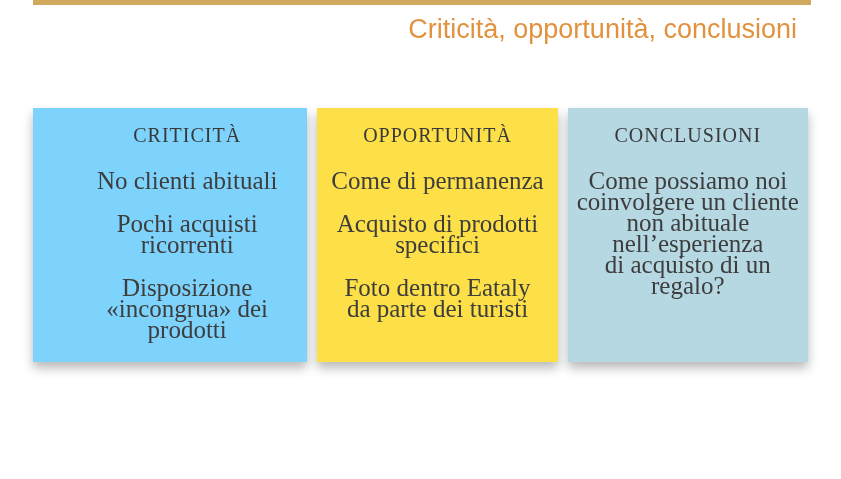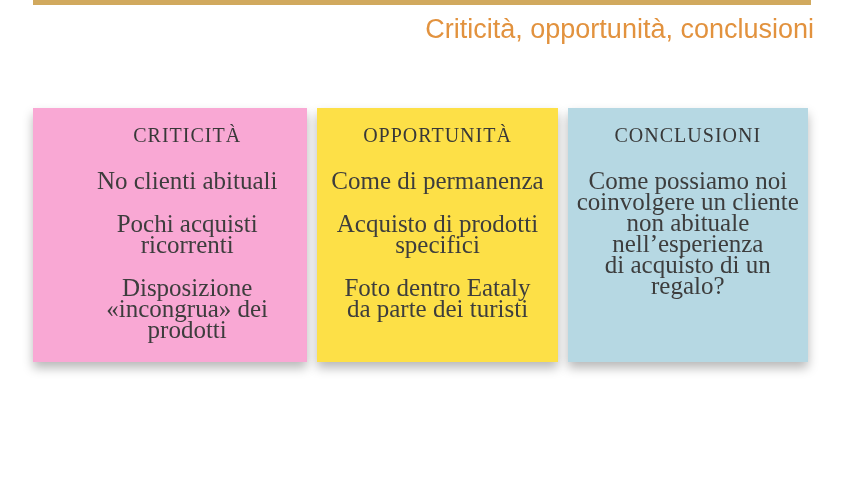--- a/index.html
+++ b/index.html
@@ -18,21 +18,21 @@
     left: 33px;
     top: 0;
     width: 778px;
     height: 5px;
     background: #d1a95e; 
   }
 
   .title {
     position: absolute;
     top: 13px;
-    right: 27px;
+    right: 44px;
     margin: 0;
     font-family: "Liberation Sans", sans-serif;
     font-size: 27px;
     line-height: 32px;
     font-weight: 400;
     color: #e2923e; 
     white-space: nowrap;
   }
 
   .notes {
@@ -74,21 +74,21 @@
 <body>
 
 <div class="slide">
 
   <div class="top-bar" style="background-color: rgb(209, 169, 94);"></div>
 
   <h1 class="title" style="color: rgb(226, 146, 62);">Criticità, opportunità, conclusioni</h1>
 
   <div class="notes">
 
-    <section class="note" style="background-color: #f9a8d4; padding-left: 42px;">
+    <section class="note" style="background-color: #7dd3fc; padding-left: 42px;">
       <h2>CRITICITÀ</h2>
       <p>No clienti abituali</p>
       <p>Pochi acquisti
 ricorrenti</p>
       <p>Disposizione
 «incongrua» dei
 prodotti</p>
     </section>
 
     <section class="note" style="background-color: #fde047;">

